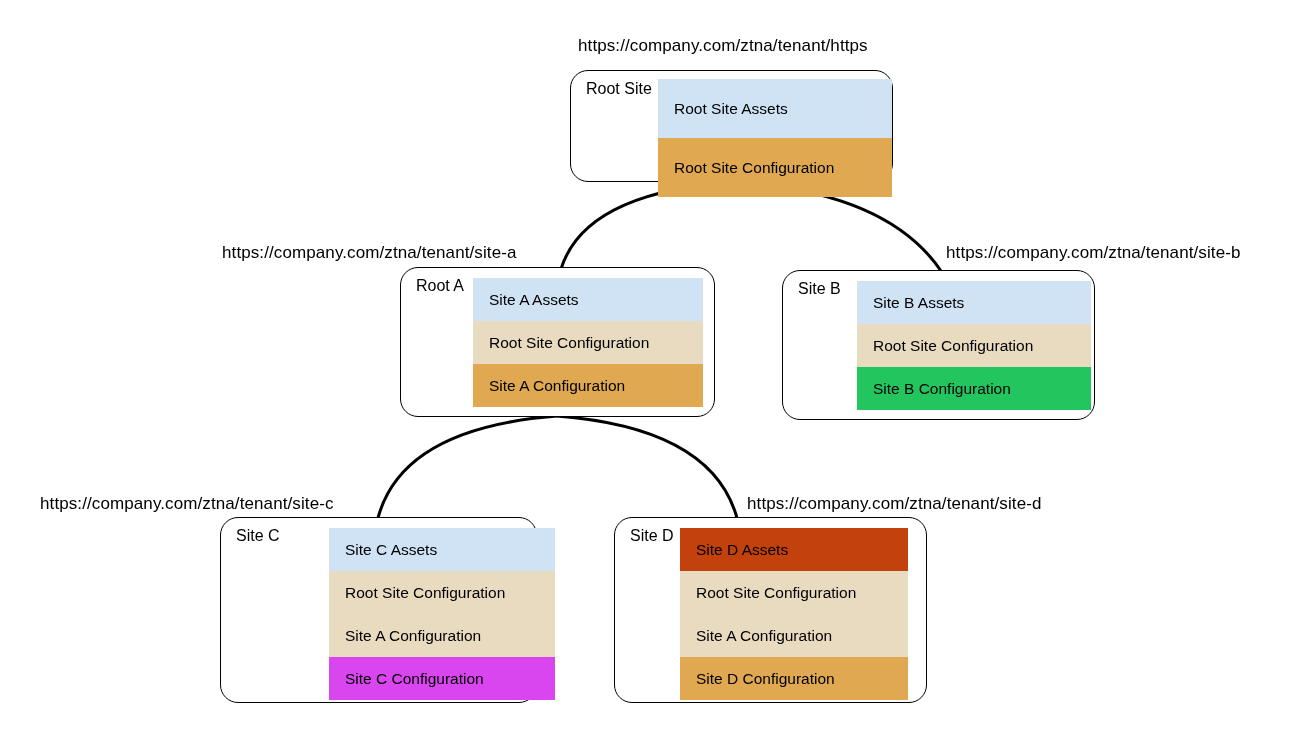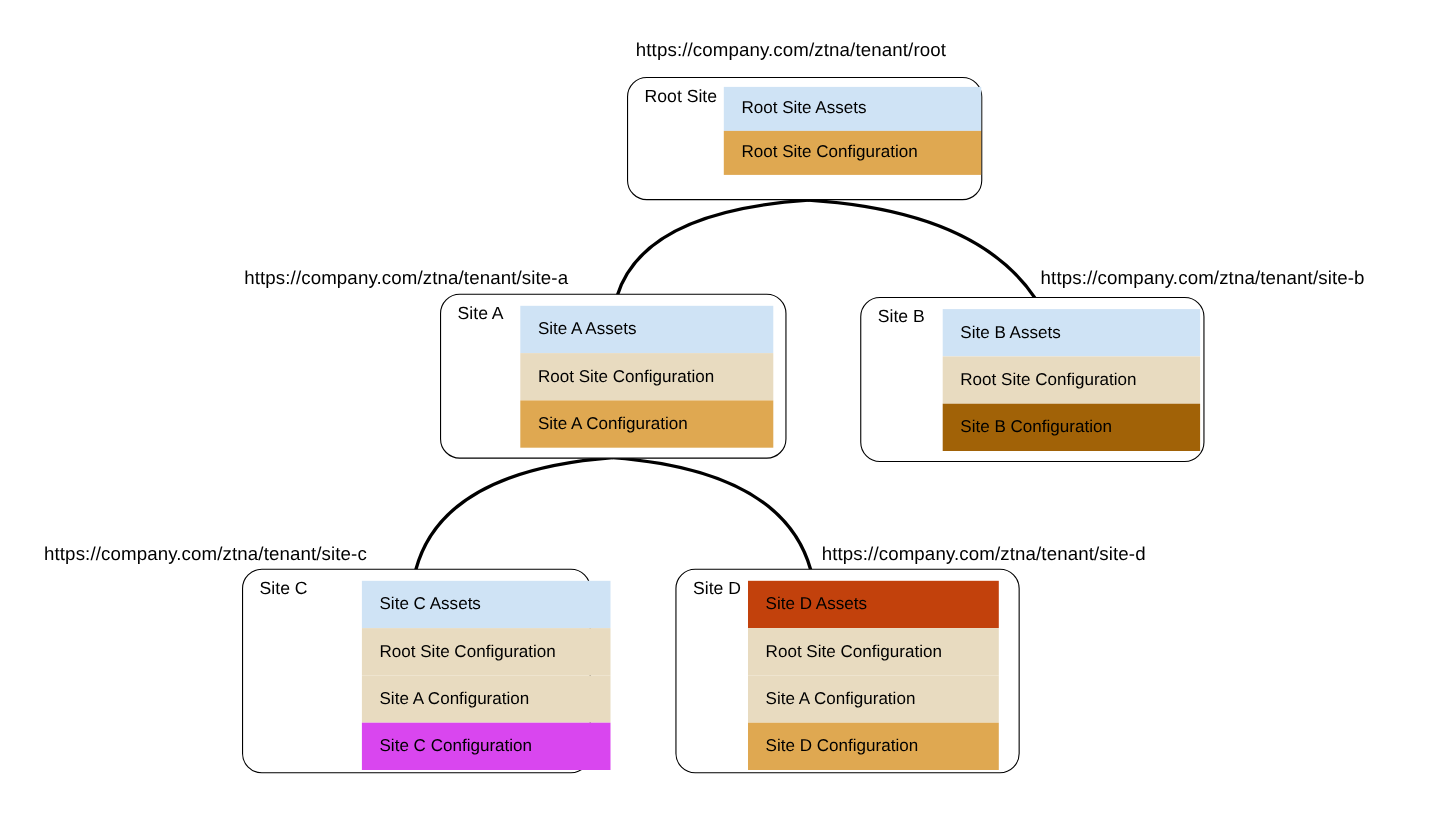--- a/index.html
+++ b/index.html
@@ -42,21 +42,21 @@
     display:flex;
     align-items:center;
     padding-left:16px;
     box-sizing:border-box;
     font-size:15.5px;
     white-space:nowrap;
   }
   
   #node-root { left:570px; top:70px;  width:323px; height:112px; }
   #node-root .layers { left:87px; top:8px;  width:234px; }
-  #node-root .layer  { height:40px; }
+  #node-root .layer  { height:59px; }
   #node-a    { left:400px; top:267px; width:315px; height:150px; }
   #node-a .layers    { left:72px; top:10px; width:230px; }
   #node-b    { left:782px; top:270px; width:313px; height:150px; }
   #node-b .layers    { left:74px; top:10px; width:234px; }
   #node-c    { left:220px; top:517px; width:317px; height:186px; }
   #node-c .layers    { left:65px; top:10px; width:226px;padding-left:43px; }
   #node-d    { left:578px; top:517px; width:313px; height:186px;margin-left:36px; }
   #node-d .layers    { left:65px; top:10px; width:228px; }
   
   #url-root { left:578px; top:36px; }
@@ -70,46 +70,46 @@
 
 <div class="canvas">
 
   <svg class="edges" viewBox="0 0 1305 744" fill="none">
     <path d="M 735 182 Q 585 192 561 269" stroke-width="3" stroke-linecap="round" stroke="#000000"></path>
     <path d="M 735 182 Q 888 192 941 271" stroke-width="3" stroke-linecap="round" stroke="#000000"></path>
     <path d="M 557 416 Q 402 428 378 518" stroke-width="3" stroke-linecap="round" stroke="#000000"></path>
     <path d="M 557 416 Q 712 428 737 518" stroke-width="3" stroke-linecap="round" stroke="#000000"></path>
   </svg>
 
-  <div class="url" id="url-root">https://company.com/ztna/tenant/root</div>
+  <div class="url" id="url-root">https://company.com/ztna/tenant/https</div>
   <div class="node" id="node-root">
     <div class="node-label">Root Site</div>
     <div class="layers">
       <div class="layer" style="background: rgb(207, 227, 245);">Root Site Assets</div>
       <div class="layer" style="background: rgb(223, 168, 81);">Root Site Configuration</div>
     </div>
   </div>
 
   <div class="url" id="url-a">https://company.com/ztna/tenant/site-a</div>
   <div class="node" id="node-a">
-    <div class="node-label">Site A</div>
+    <div class="node-label">Root A</div>
     <div class="layers">
       <div class="layer" style="background: rgb(207, 227, 245);">Site A Assets</div>
       <div class="layer" style="background: rgb(232, 219, 192);">Root Site Configuration</div>
       <div class="layer" style="background: rgb(223, 168, 81);">Site A Configuration</div>
     </div>
   </div>
 
   <div class="url" id="url-b">https://company.com/ztna/tenant/site-b</div>
   <div class="node" id="node-b">
     <div class="node-label">Site B</div>
     <div class="layers">
       <div class="layer" style="background: rgb(207, 227, 245);">Site B Assets</div>
       <div class="layer" style="background: rgb(232, 219, 192);">Root Site Configuration</div>
-      <div class="layer" style="background: #a16207;">Site B Configuration</div>
+      <div class="layer" style="background: #22c55e;">Site B Configuration</div>
     </div>
   </div>
 
   <div class="url" id="url-c">https://company.com/ztna/tenant/site-c</div>
   <div class="node" id="node-c">
     <div class="node-label">Site C</div>
     <div class="layers">
       <div class="layer" style="background: rgb(207, 227, 245);">Site C Assets</div>
       <div class="layer" style="background: rgb(232, 219, 192);">Root Site Configuration</div>
       <div class="layer" style="background: rgb(232, 219, 192);">Site A Configuration</div>

